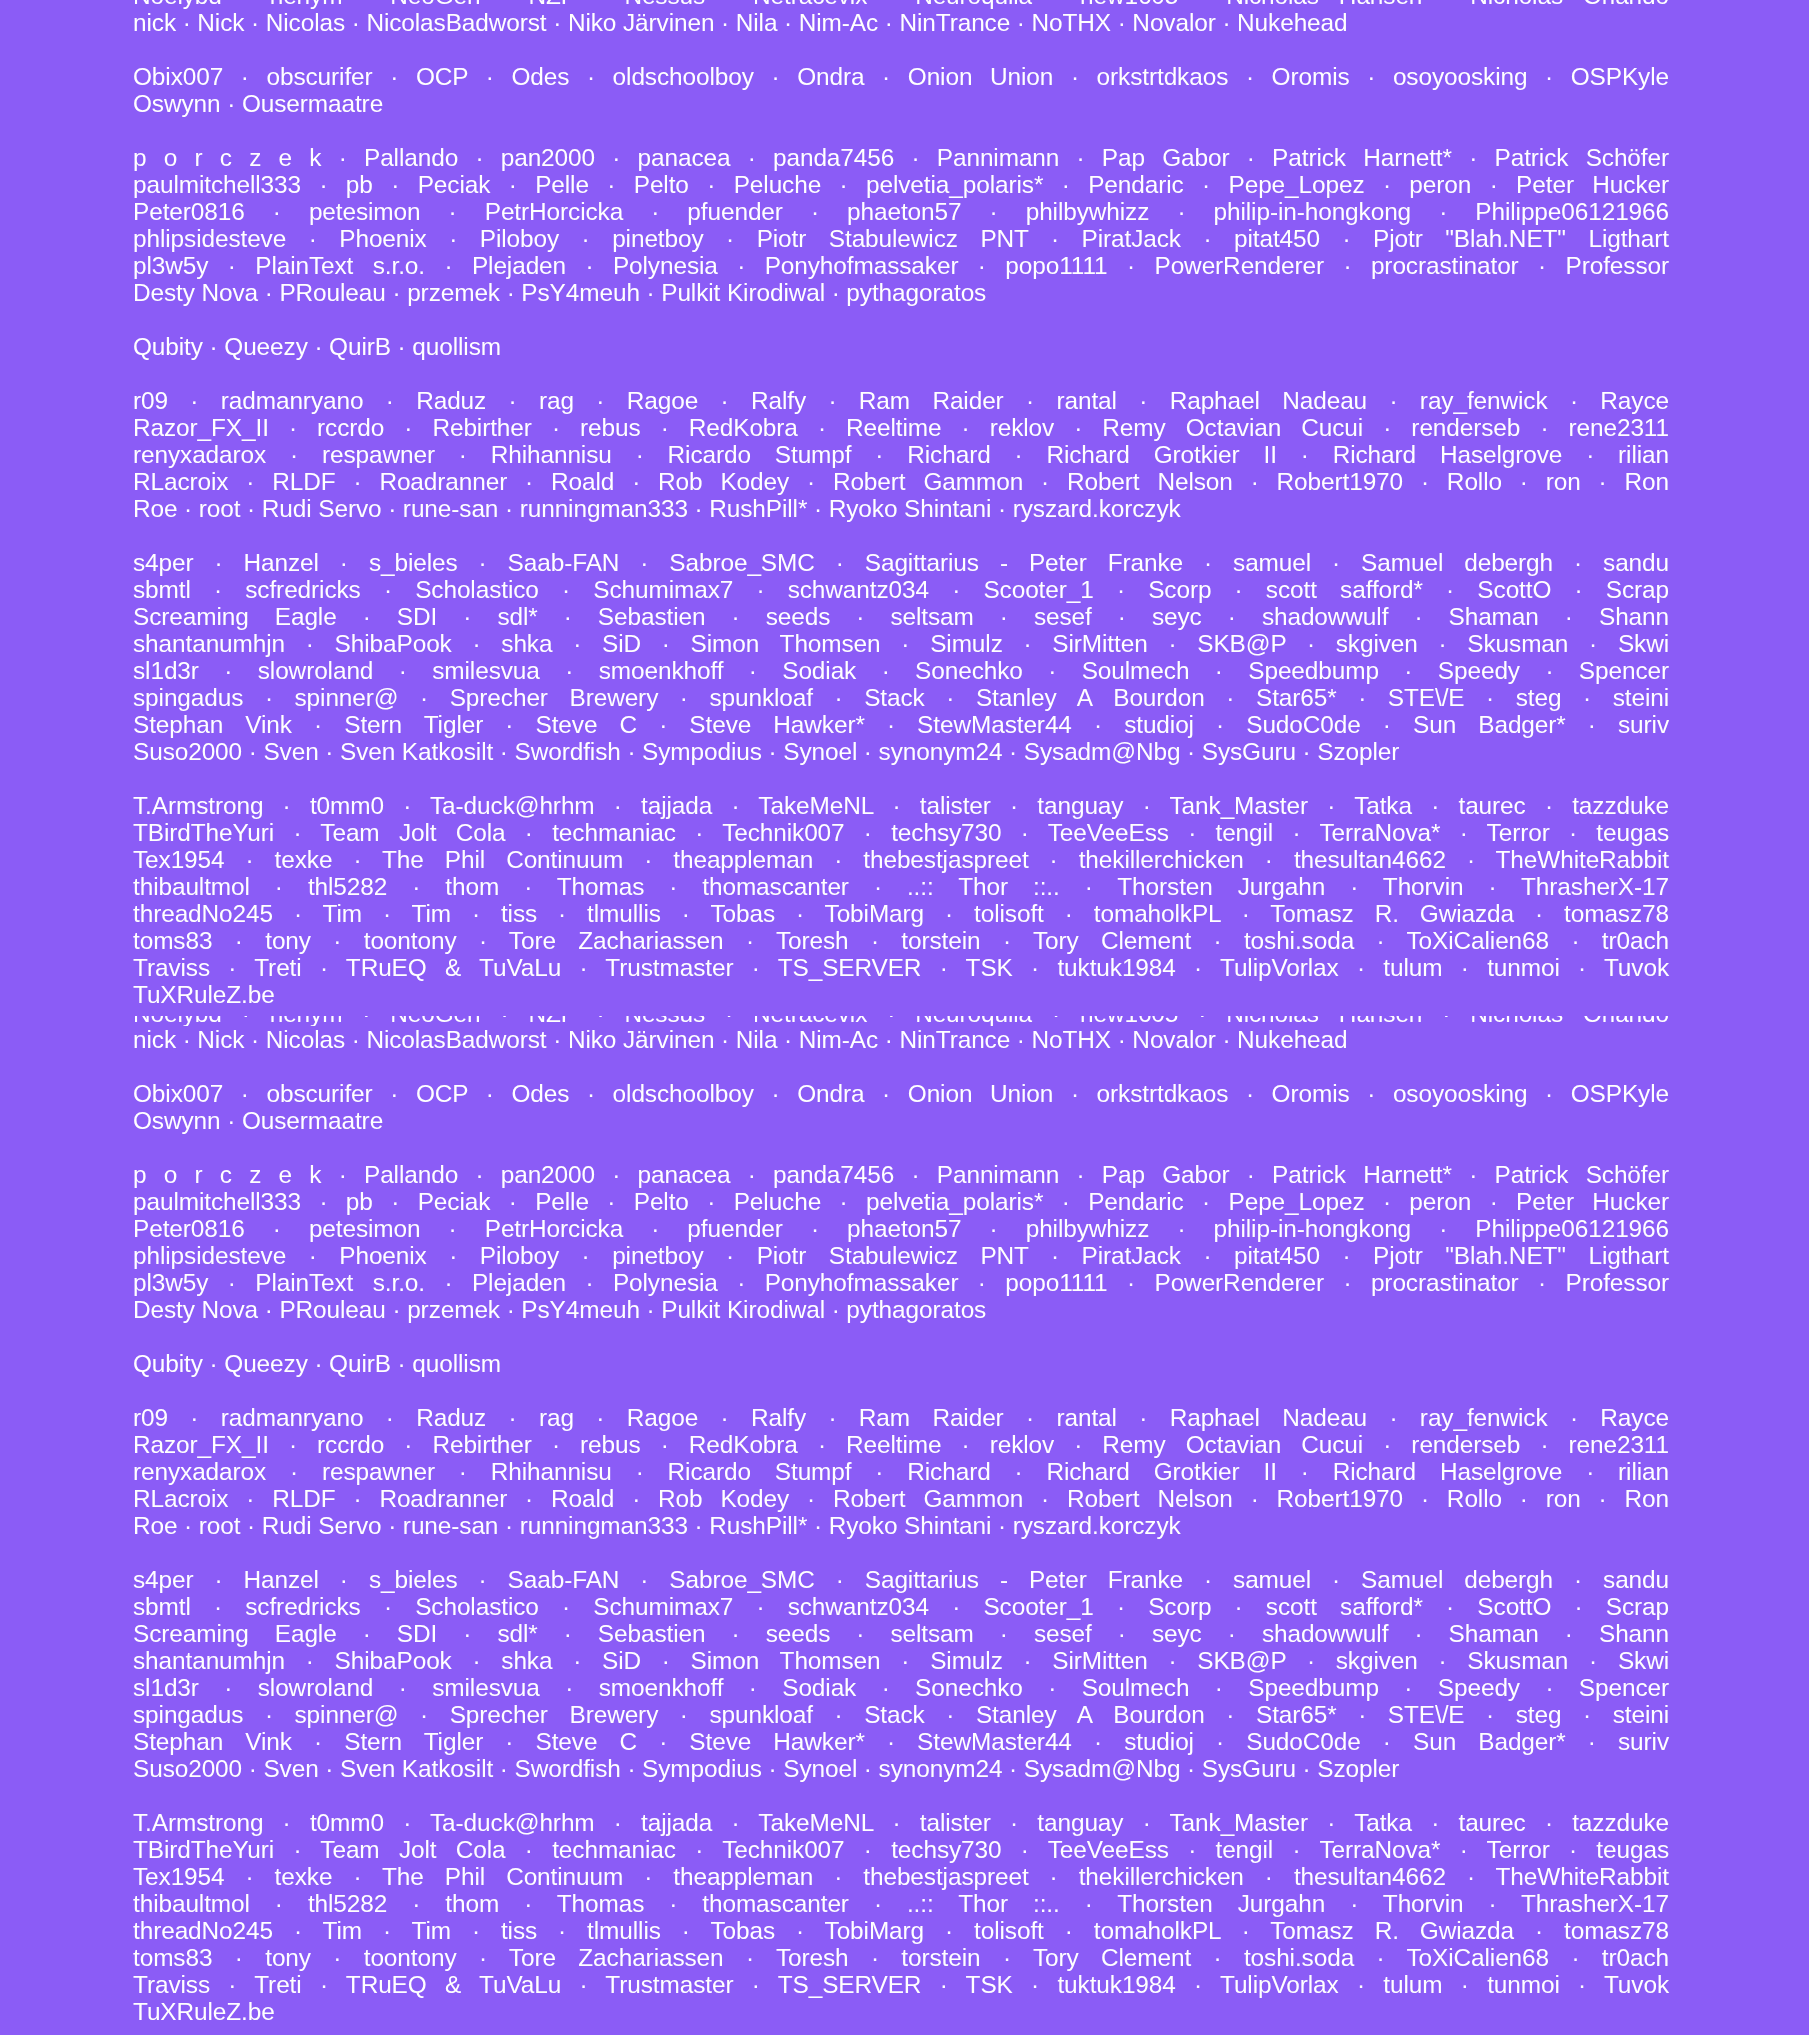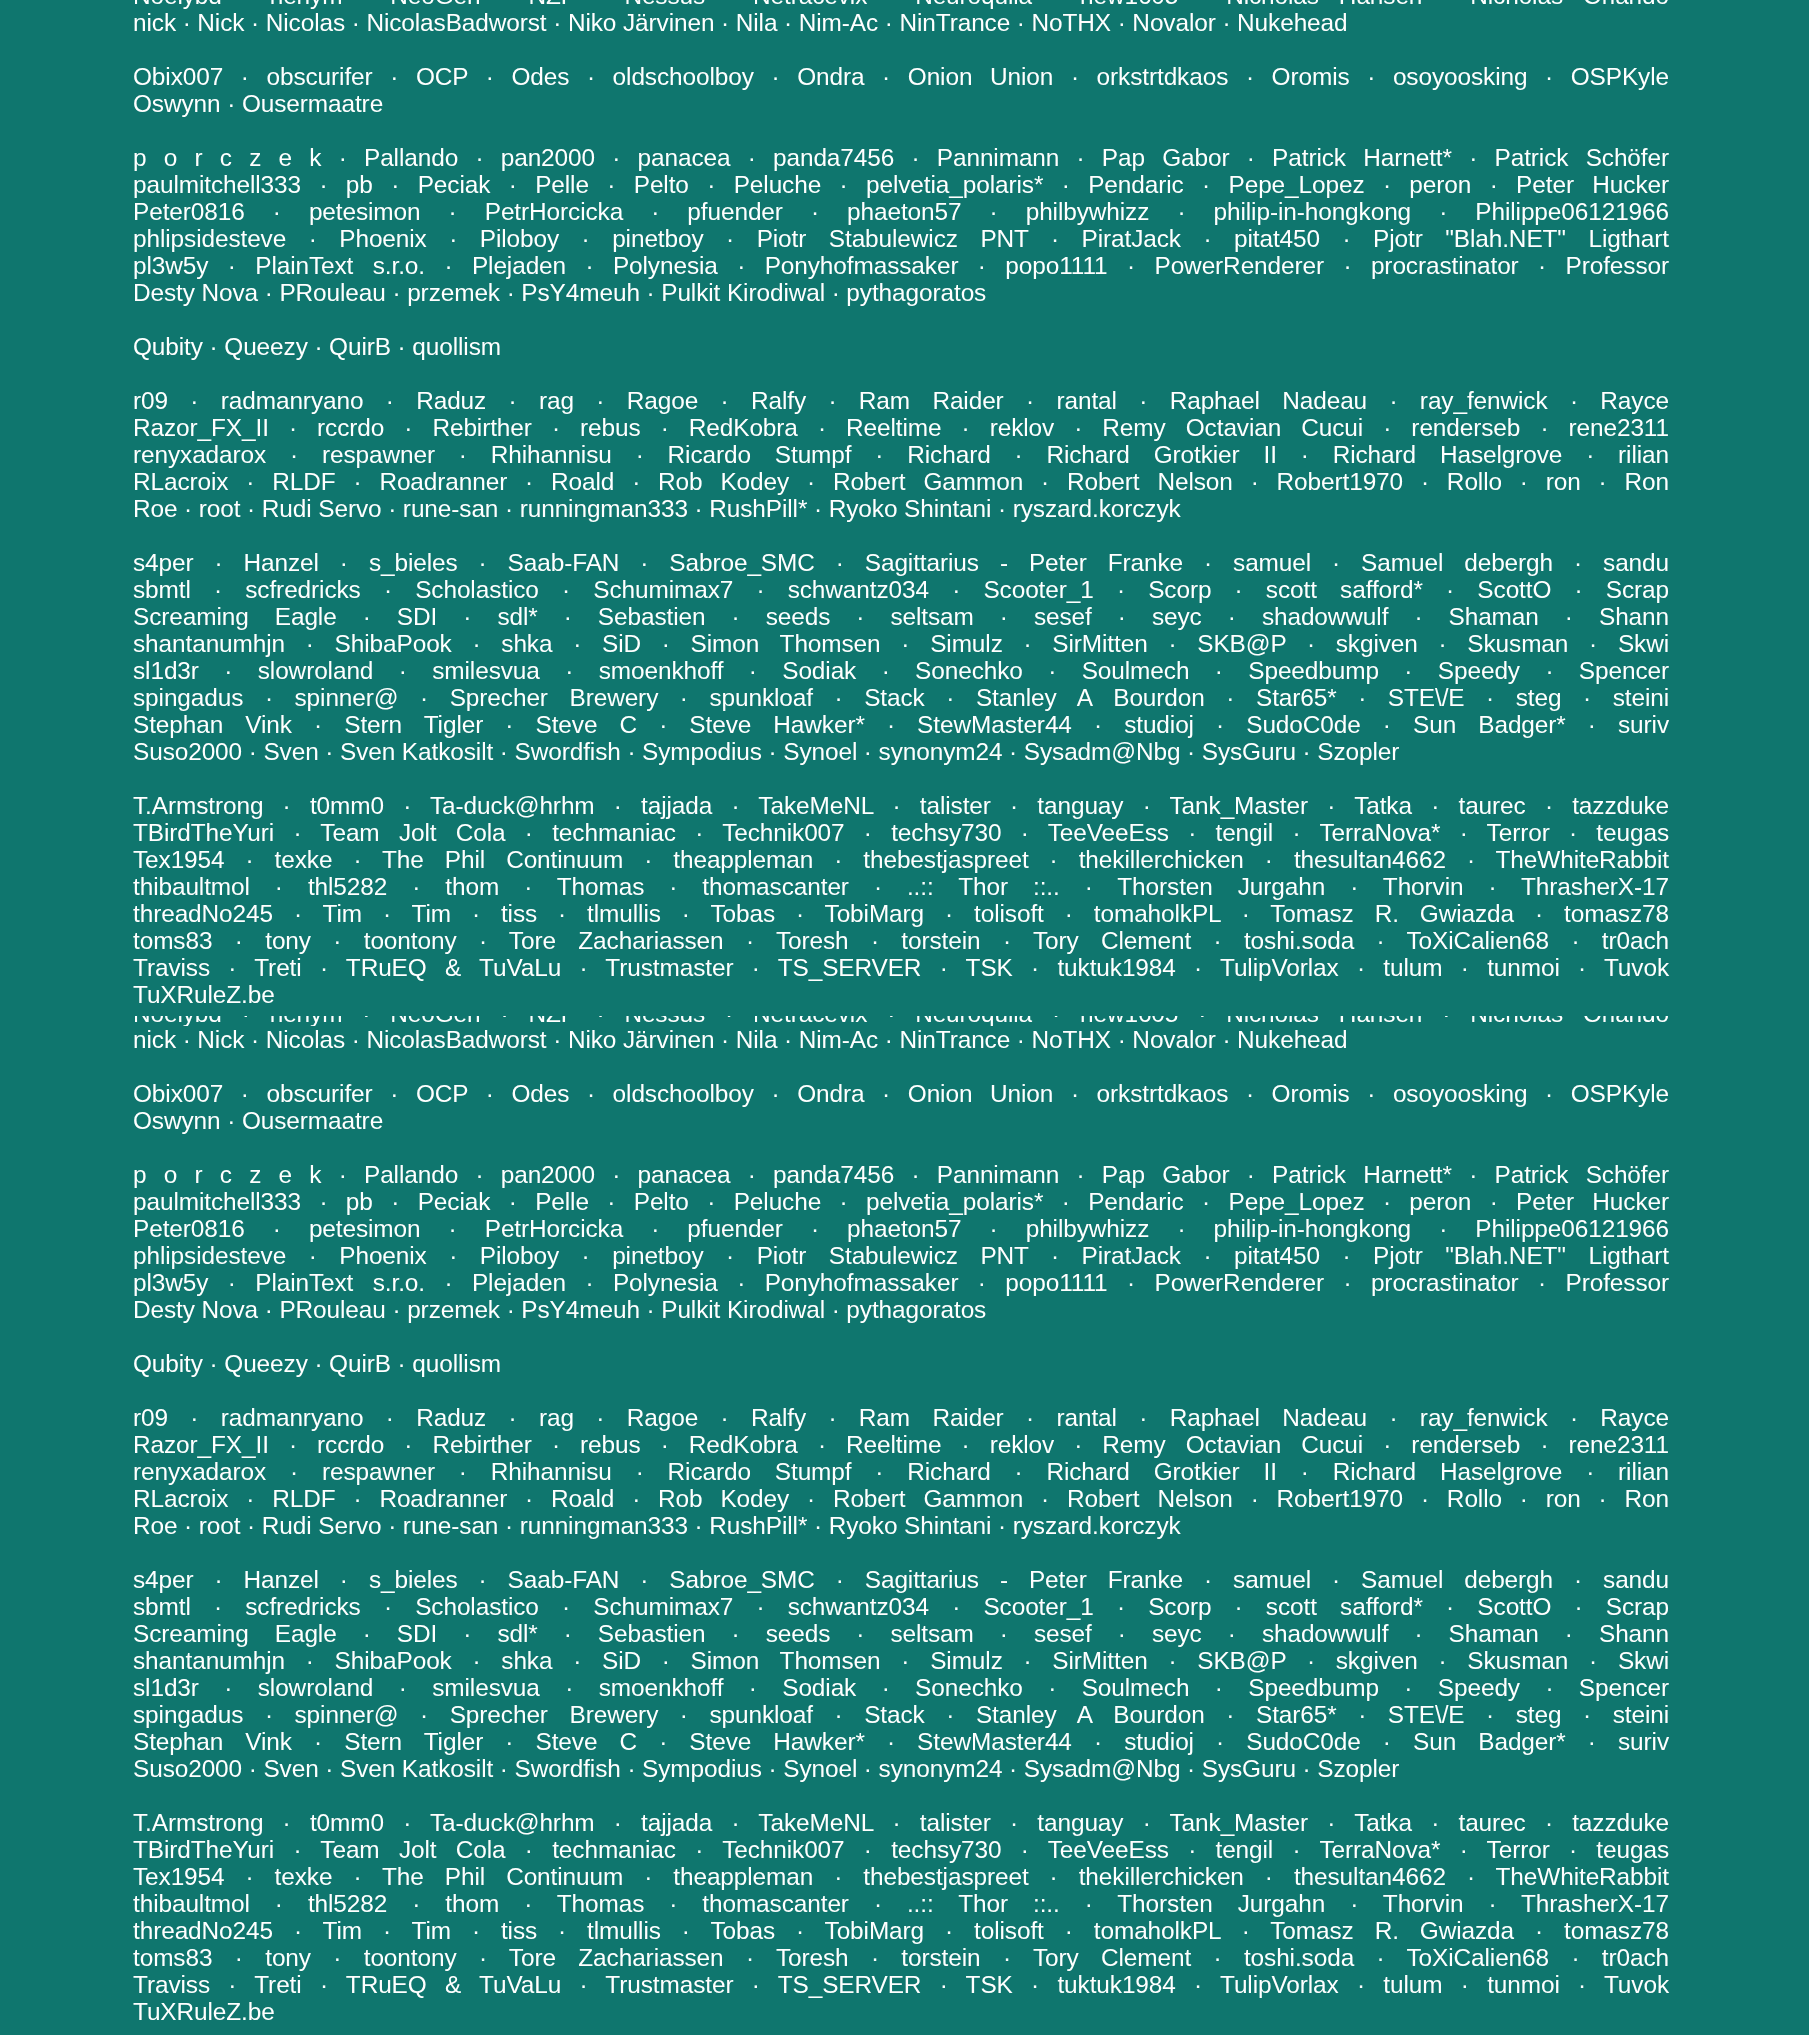--- a/index.html
+++ b/index.html
@@ -5,21 +5,21 @@
   html, body {
     margin: 0;
     padding: 0;
     background: #000000;
   }
   .page {
     position: relative;
     width: 1809px;
     height: 2035px;
     overflow: hidden;
-    background: #0f766e;
+    background: #8b5cf6;
     font-family: "Liberation Sans", sans-serif;
   }
   .scroll {
     position: absolute;
     left: 0;
     top: 0;
     width: 1809px;
   }
   .block {
     padding: 0 140px 0 133px;

